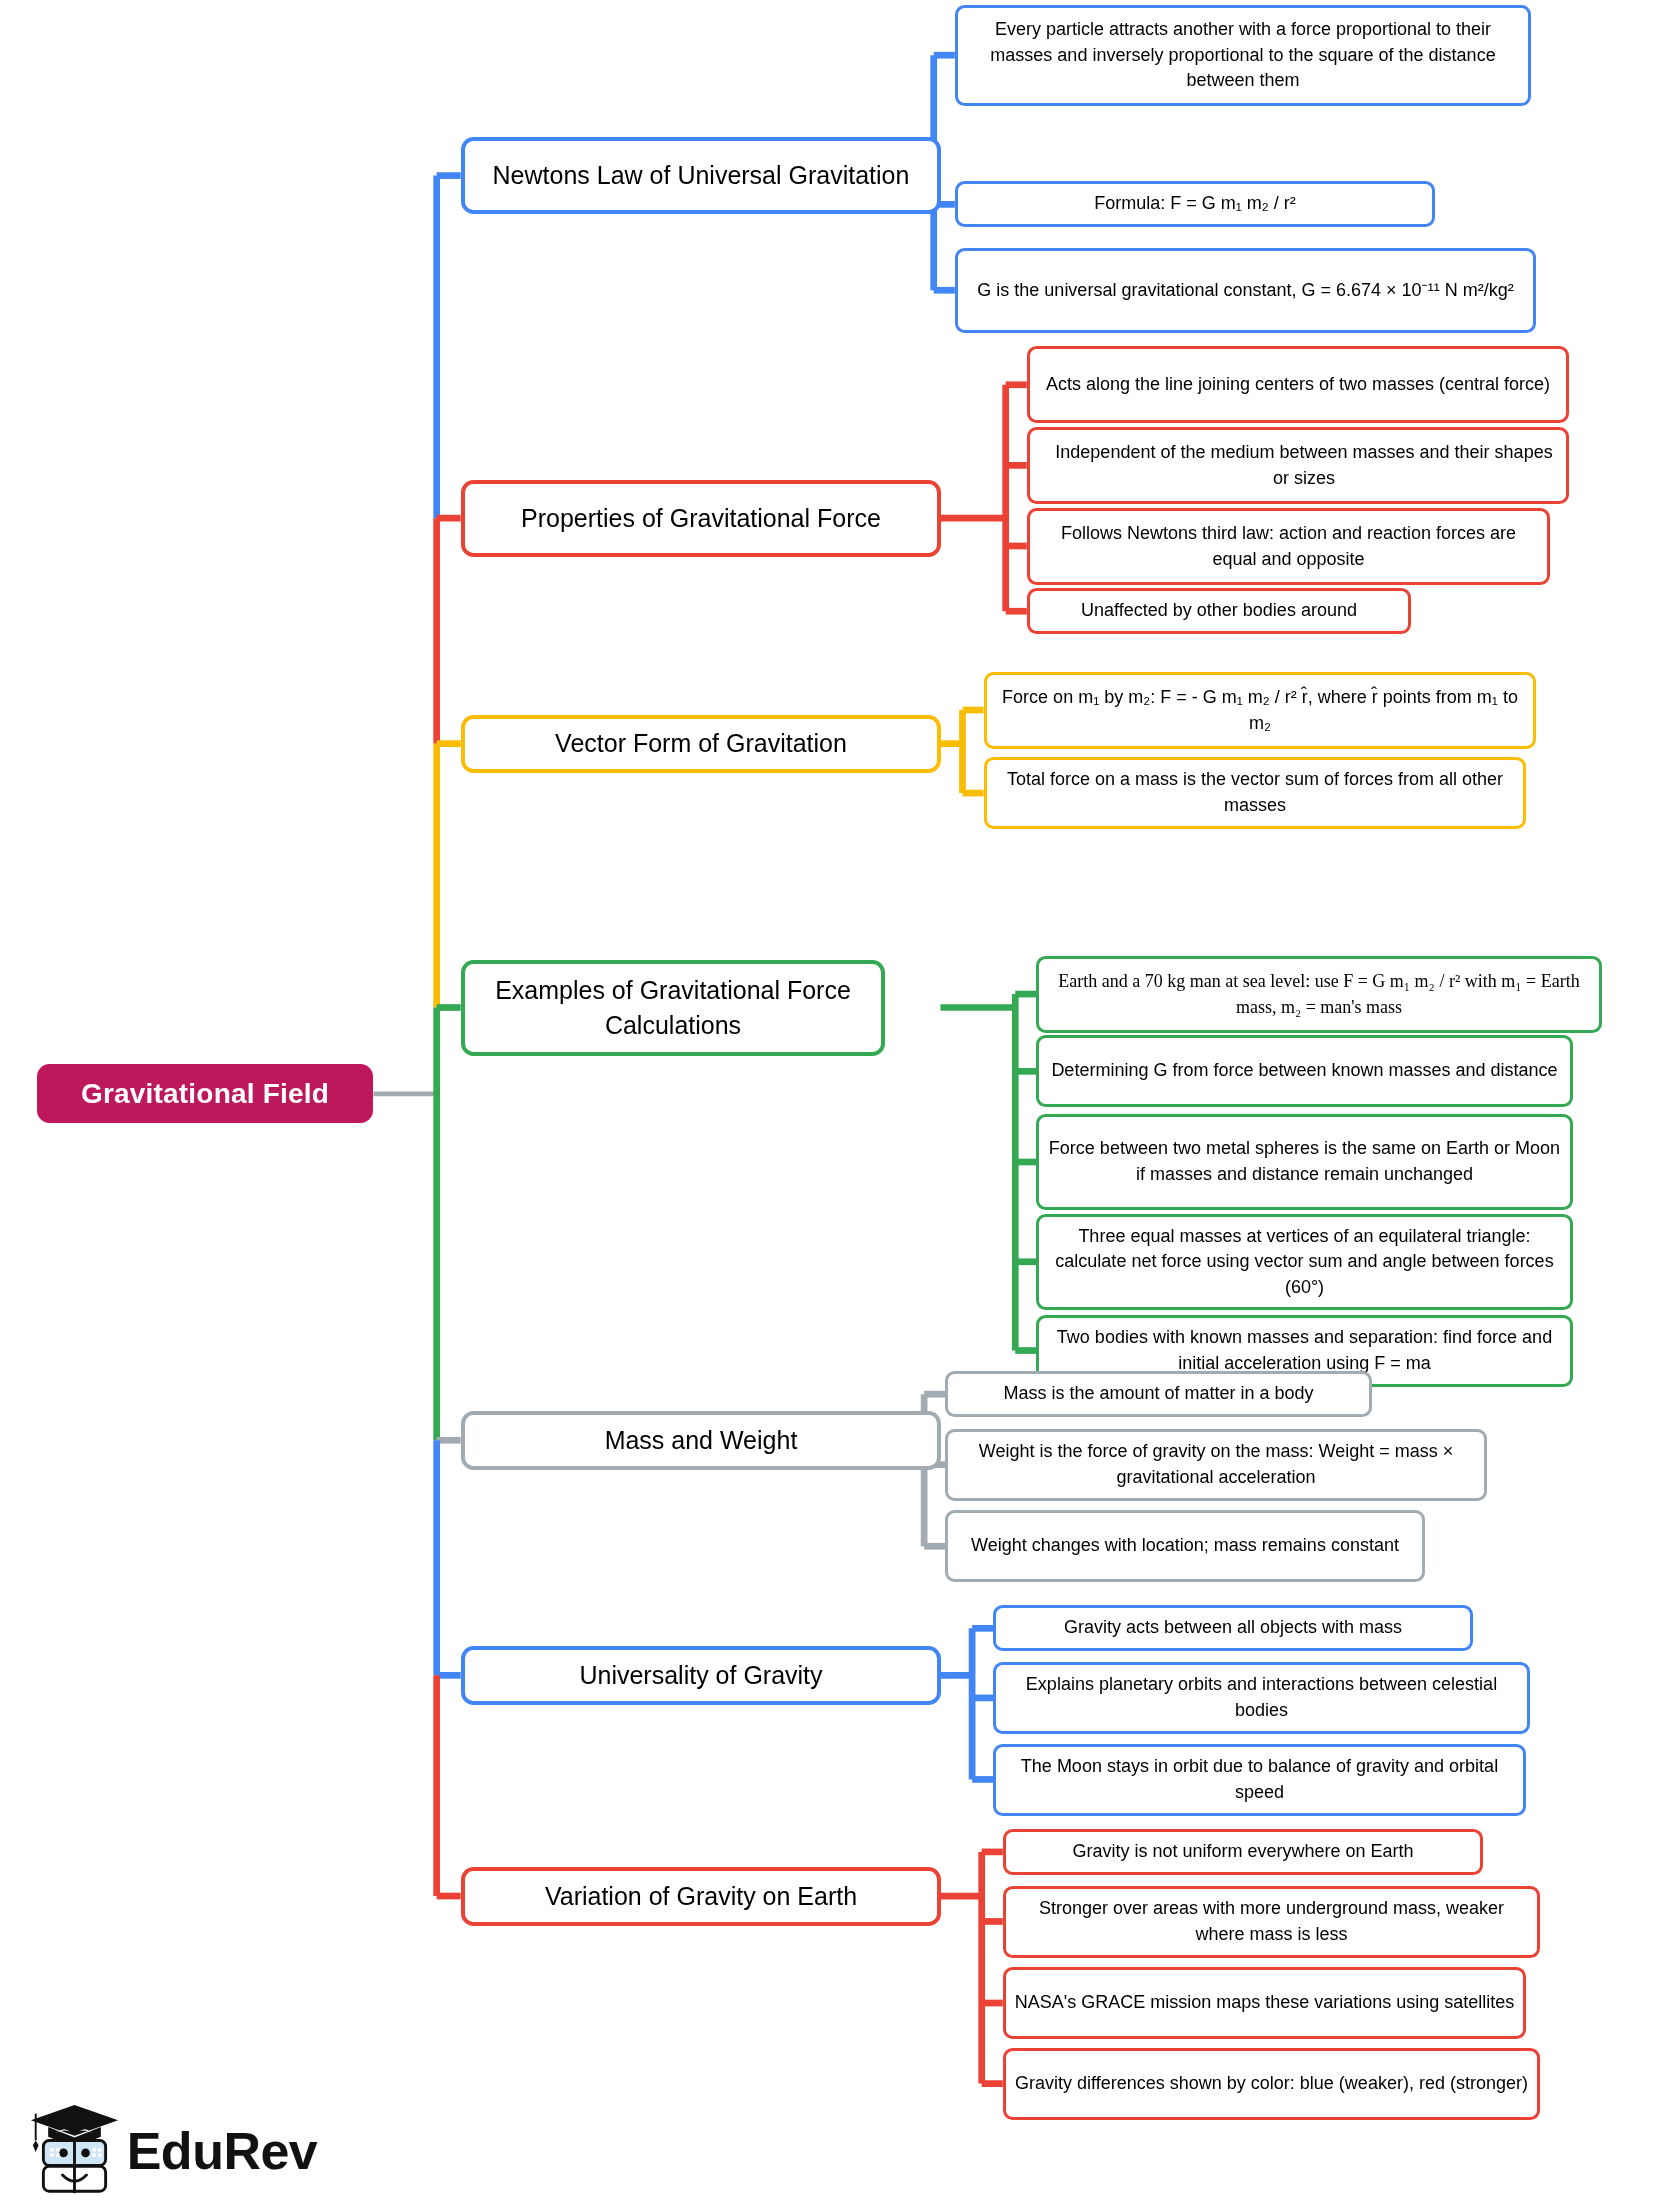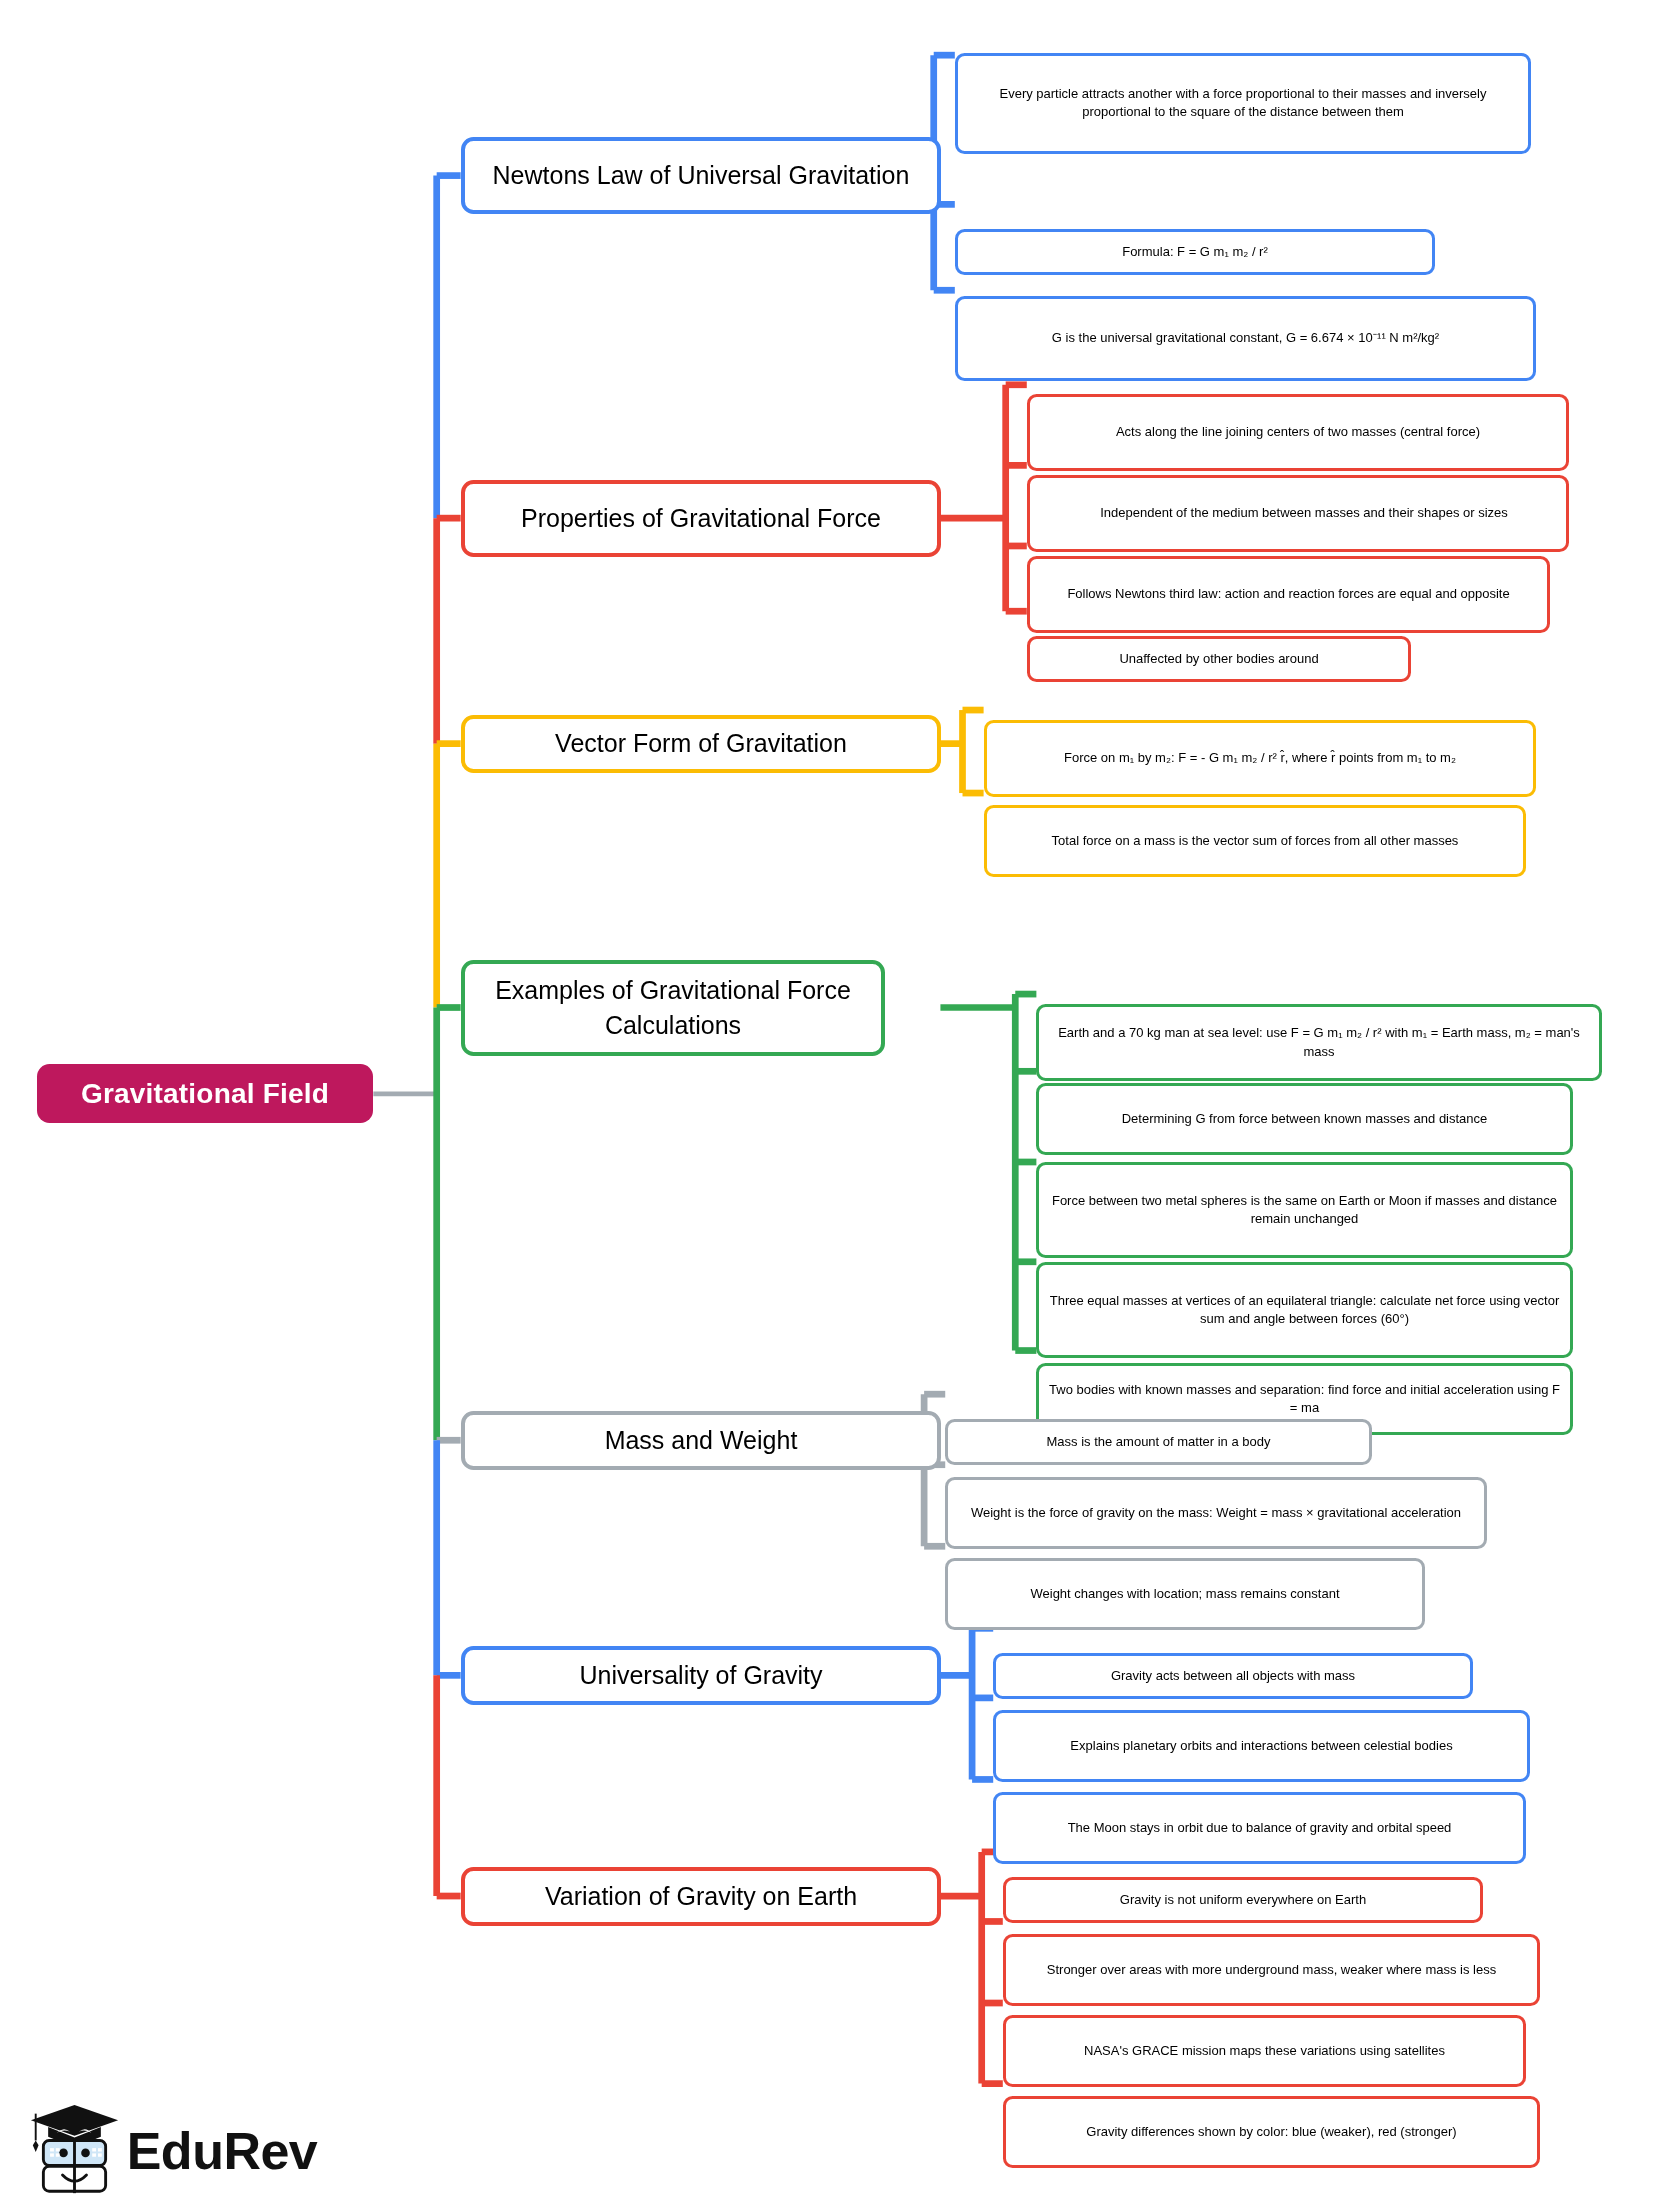--- a/index.html
+++ b/index.html
@@ -69,22 +69,21 @@
   .lvl1 {
     border-width: 4.3px;
     border-radius: 12.5px;
     font-size: 25px;
   }
 
   
   .lvl2 {
     border-width: 3.8px;
     border-radius: 9.6px;
-    font-size: 13px;
-    margin-top: 48px;
+    font-size: 18px;
   }
 
   
   .c-blue   { border-color: #4285F4; }
   .c-red    { border-color: #EA4335; }
   .c-yellow { border-color: #FBBC04; }
   .c-green  { border-color: #34A853; }
   .c-gray   { border-color: #A3ABB2; }
 
   
@@ -204,21 +203,21 @@
       </div>
       <div class="node lvl2 c-yellow" style="left: 984px; top: 672px; width: 552px; height: 77px;">
         <span class="txt">Force on m₁ by m₂: F = - G m₁ m₂ / r² r̂, where r̂ points from m₁ to m₂</span>
       </div>
       <div class="node lvl2 c-yellow" style="left: 984px; top: 757px; width: 542px; height: 72px;">
         <span class="txt">Total force on a mass is the vector sum of forces from all other masses</span>
       </div>
       <div class="node lvl1 c-green" style="left: 461px; top: 960px; width: 424px; height: 96px;">
         <span class="txt">Examples of Gravitational Force Calculations</span>
       </div>
-      <div class="node lvl2 c-green" style="left: 1036px; top: 956px; width: 566px; height: 77px;">
+      <div class="node lvl2 c-green" style="left: 1036px; top: 956px; width: 566px; height: 77px; font-family: Liberation Serif, serif;">
         <span class="txt">Earth and a 70 kg man at sea level: use F = G m₁ m₂ / r² with m₁ = Earth mass, m₂ = man's mass</span>
       </div>
       <div class="node lvl2 c-green" style="left: 1036px; top: 1035px; width: 537px; height: 72px;">
         <span class="txt">Determining G from force between known masses and distance</span>
       </div>
       <div class="node lvl2 c-green" style="left: 1036px; top: 1114px; width: 537px; height: 96px;">
         <span class="txt">Force between two metal spheres is the same on Earth or Moon if masses and distance remain unchanged</span>
       </div>
       <div class="node lvl2 c-green" style="left: 1036px; top: 1214px; width: 537px; height: 96px;">
         <span class="txt">Three equal masses at vertices of an equilateral triangle: calculate net force using vector sum and angle between forces (60°)</span>

